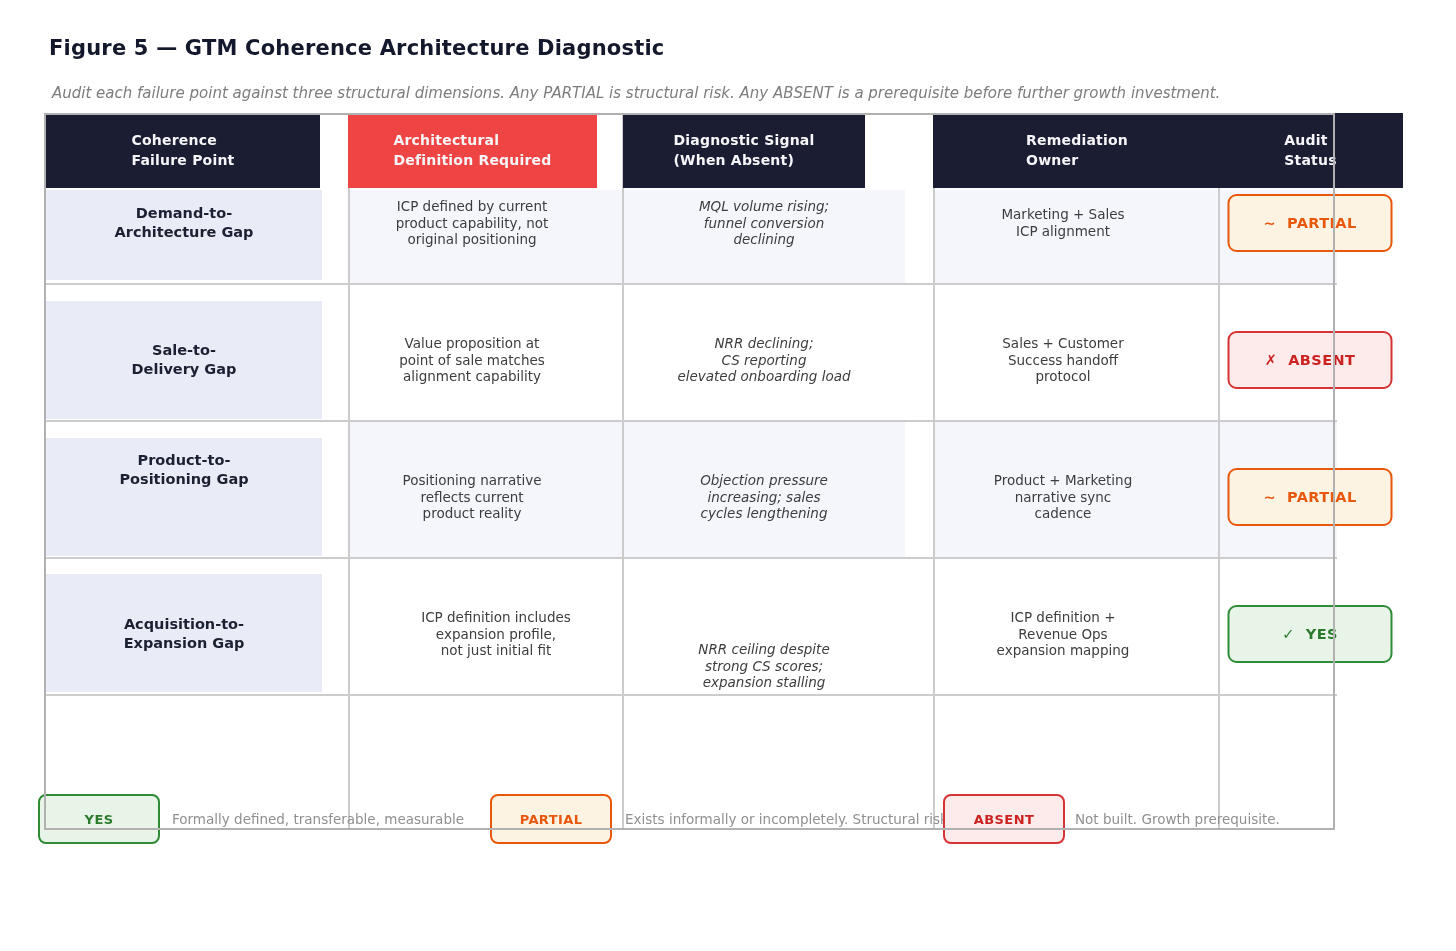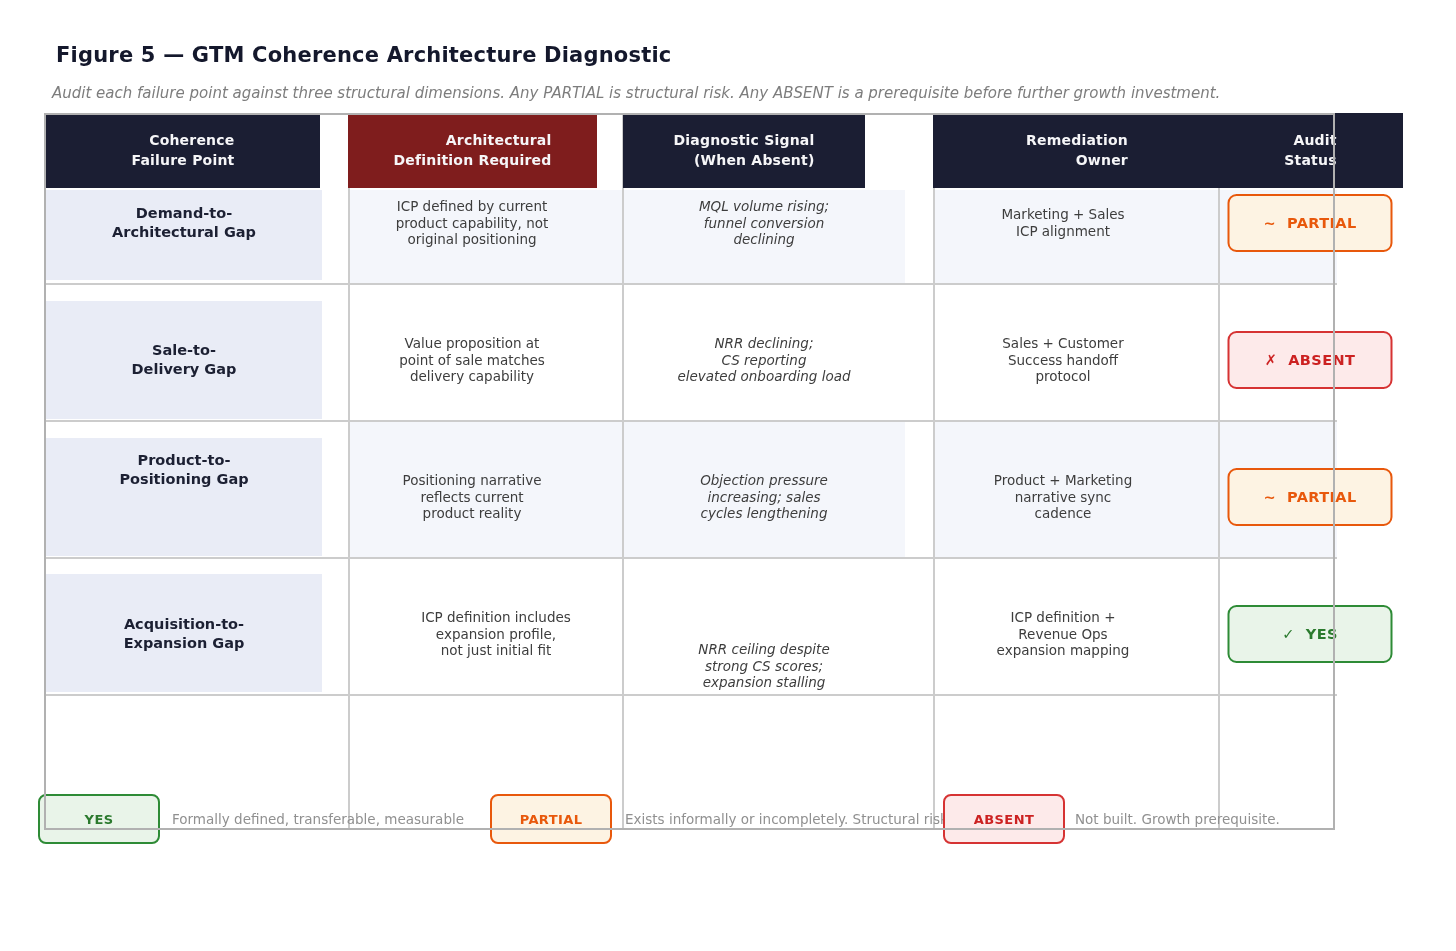--- a/index.html
+++ b/index.html
@@ -3,35 +3,35 @@
 <meta charset="utf-8">
 <style>
   html,body{margin:0;padding:0;background:#ffffff;}
   body{
     width:1456px;height:951px;position:relative;overflow:hidden;
     font-family:"DejaVu Sans","Liberation Sans",sans-serif;
     -webkit-font-smoothing:antialiased;
   }
   .page{position:absolute;inset:0;}
   .fig-title{
-    position:absolute;left:44px;top:31px;margin:12px;
+    position:absolute;left:44px;top:31px;margin:5px;
     font-size:21px;font-weight:700;color:#14182c;letter-spacing:.2px;
   }
   .fig-subtitle{
     position:absolute;left:44px;top:76px;margin:8px;
     font-size:15px;font-style:italic;color:#7d7d7d;
   }
   #figure{position:absolute;inset:0;}
   .tint{position:absolute;background:#f4f6fb;z-index:1;}
   .lav{position:absolute;background:#e9ecf6;z-index:2;}
   .vline{position:absolute;width:2px;background:#cccccc;z-index:3;}
   .hline{position:absolute;height:2px;background:#cccccc;z-index:3;}
   .hblock{
     position:absolute;background:#1b1e33;z-index:4;
-    display:flex;align-items:center;justify-content:center;text-align:right;
+    display:flex;align-items:center;justify-content:center;text-align:left;
     color:#f6f6f8;font-weight:700;font-size:14px;line-height:1.42;
     white-space:pre-line;letter-spacing:.2px;
   }
   .cell{
     position:absolute;transform:translate(-50%,-50%);z-index:5;
     text-align:center;white-space:pre-line;
     font-size:13.5px;line-height:1.24;color:#3d3d3d;
   }
   .cell.bold{font-weight:700;font-size:14.5px;color:#1c2033;line-height:1.3;}
   .cell.italic{font-style:italic;}
@@ -76,47 +76,47 @@
       <div class="vline" style="left: 348px; top: 113px; height: 717px; background: rgb(204, 204, 204);"></div>
       <div class="vline" style="left: 622px; top: 113px; height: 717px; background: rgb(204, 204, 204);"></div>
       <div class="vline" style="left: 933px; top: 113px; height: 717px; background: rgb(204, 204, 204);"></div>
       <div class="vline" style="left: 1218px; top: 113px; height: 717px; background: rgb(204, 204, 204);"></div>
       <div class="hline" style="left: 44px; top: 283px; width: 1293px; background: rgb(204, 204, 204);"></div>
       <div class="hline" style="left: 44px; top: 420px; width: 1293px; background: rgb(204, 204, 204);"></div>
       <div class="hline" style="left: 44px; top: 557px; width: 1293px; background: rgb(204, 204, 204);"></div>
       <div class="hline" style="left: 44px; top: 694px; width: 1293px; background: rgb(204, 204, 204);"></div>
       <div class="hblock" style="left: 46px; top: 113px; width: 274px; height: 75px; background: rgb(27, 30, 51);">Coherence
 Failure Point</div>
-      <div class="hblock" style="left: 348px; top: 113px; width: 249px; height: 75px; background: #7f1d1d;">Architectural
+      <div class="hblock" style="left: 348px; top: 113px; width: 249px; height: 75px; background: #ef4444;">Architectural
 Definition Required</div>
       <div class="hblock" style="left: 623px; top: 113px; width: 242px; height: 75px; background: rgb(27, 30, 51);">Diagnostic Signal
 (When Absent)</div>
       <div class="hblock" style="left: 933px; top: 113px; width: 288px; height: 75px; background: rgb(27, 30, 51);">Remediation
 Owner</div>
       <div class="hblock" style="left: 1218px; top: 113px; width: 185px; height: 75px; background: rgb(27, 30, 51);">Audit
 Status</div>
       <div class="cell bold" style="left: 184px; top: 223px;">Demand-to-
-Architectural Gap</div>
+Architecture Gap</div>
       <div class="cell" style="left: 472px; top: 223px;">ICP defined by current
 product capability, not
 original positioning</div>
       <div class="cell italic" style="left: 764px; top: 223px;">MQL volume rising;
 funnel conversion
 declining</div>
       <div class="cell" style="left: 1063px; top: 223px;">Marketing + Sales
 ICP alignment</div>
       <div class="badge" style="left: 1310px; top: 223px; width: 165px; height: 58px; background: rgb(253, 243, 227); border-color: rgb(232, 88, 12); color: rgb(232, 88, 12);">
         <span class="marker">~</span>
         <span>PARTIAL</span>
       </div>
       <div class="cell bold" style="left: 184px; top: 360px;">Sale-to-
 Delivery Gap</div>
       <div class="cell" style="left: 472px; top: 360px;">Value proposition at
 point of sale matches
-delivery capability</div>
+alignment capability</div>
       <div class="cell italic" style="left: 764px; top: 360px;">NRR declining;
 CS reporting
 elevated onboarding load</div>
       <div class="cell" style="left: 1063px; top: 360px;">Sales + Customer
 Success handoff
 protocol</div>
       <div class="badge" style="left: 1310px; top: 360px; width: 165px; height: 58px; background: rgb(253, 234, 234); border-color: rgb(214, 51, 51); color: rgb(204, 34, 34);">
         <span class="marker">✗</span>
         <span>ABSENT</span>
       </div>

